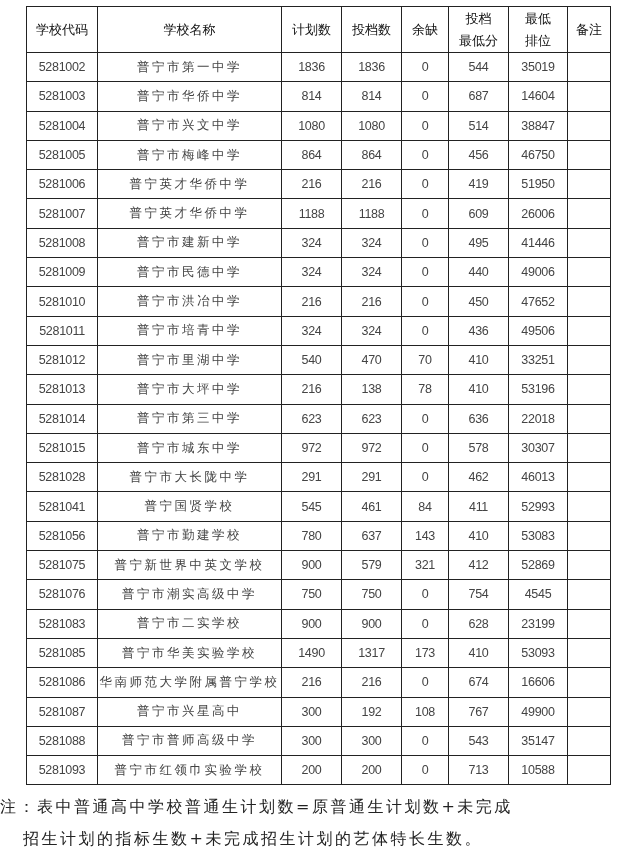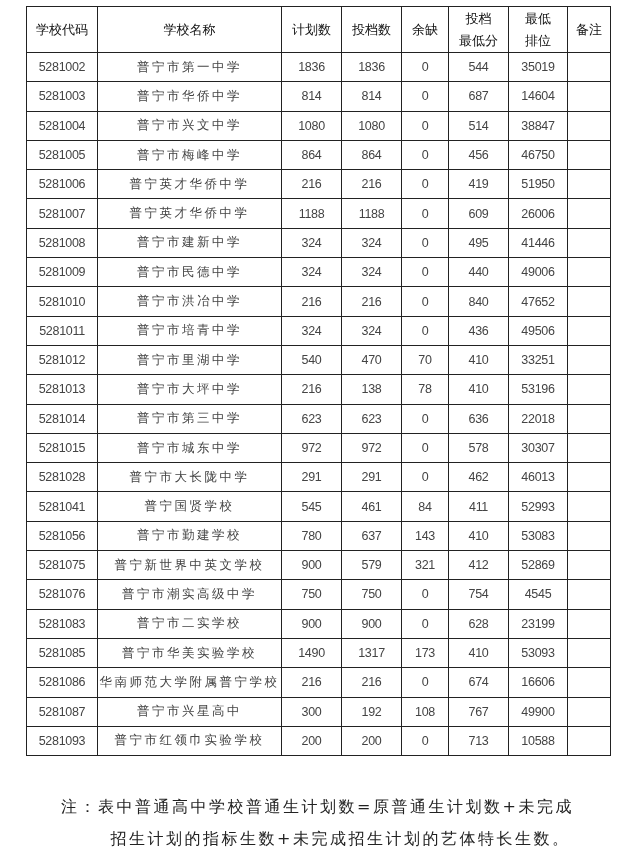--- a/index.html
+++ b/index.html
@@ -19,21 +19,21 @@
     }
     table.admit td {
       height: 28.3px; font-size: 12.5px; color: #444;
     }
     td.code, td.num { font-family: "Liberation Sans", sans-serif; letter-spacing: -0.3px; }
     td.name { font-family: "DejaVu Sans", sans-serif; font-size: 12px; letter-spacing: 2.5px; color: #333; }
     col.c1 { width: 71px; } col.c2 { width: 184px; } col.c3 { width: 60px; }
     col.c4 { width: 60px; } col.c5 { width: 47px; } col.c6 { width: 60px; }
     col.c7 { width: 59px; } col.c8 { width: 43px; }
     .note {
-      position: absolute; left: 0; width: 635px; text-align: center;
+      position: absolute; left: 0; width: 635px; text-align: left;
       font-family: "DejaVu Sans", sans-serif; font-size: 16px; color: #222; letter-spacing: 2.5px;
     }
     .note1 { top: 797px; }
     .note2 { top: 829px; padding-left: 23px; }
   </style>
 </head>
 <body>
 
 <table class="admit">
   <colgroup>
@@ -144,21 +144,21 @@
         <td class="num">440</td>
         <td class="num">49006</td>
         <td class="num"></td>
       </tr>
       <tr>
         <td class="code">5281010</td>
         <td class="name">普宁市洪冶中学</td>
         <td class="num">216</td>
         <td class="num">216</td>
         <td class="num">0</td>
-        <td class="num">840</td>
+        <td class="num">450</td>
         <td class="num">47652</td>
         <td class="num"></td>
       </tr>
       <tr>
         <td class="code">5281011</td>
         <td class="name">普宁市培青中学</td>
         <td class="num">324</td>
         <td class="num">324</td>
         <td class="num">0</td>
         <td class="num">436</td>
@@ -289,20 +289,30 @@
         <td class="code">5281087</td>
         <td class="name">普宁市兴星高中</td>
         <td class="num">300</td>
         <td class="num">192</td>
         <td class="num">108</td>
         <td class="num">767</td>
         <td class="num">49900</td>
         <td class="num"></td>
       </tr>
       <tr>
+        <td class="code">5281088</td>
+        <td class="name">普宁市普师高级中学</td>
+        <td class="num">300</td>
+        <td class="num">300</td>
+        <td class="num">0</td>
+        <td class="num">543</td>
+        <td class="num">35147</td>
+        <td class="num"></td>
+      </tr>
+      <tr>
         <td class="code">5281093</td>
         <td class="name">普宁市红领巾实验学校</td>
         <td class="num">200</td>
         <td class="num">200</td>
         <td class="num">0</td>
         <td class="num">713</td>
         <td class="num">10588</td>
         <td class="num"></td>
       </tr>
     </tbody>

